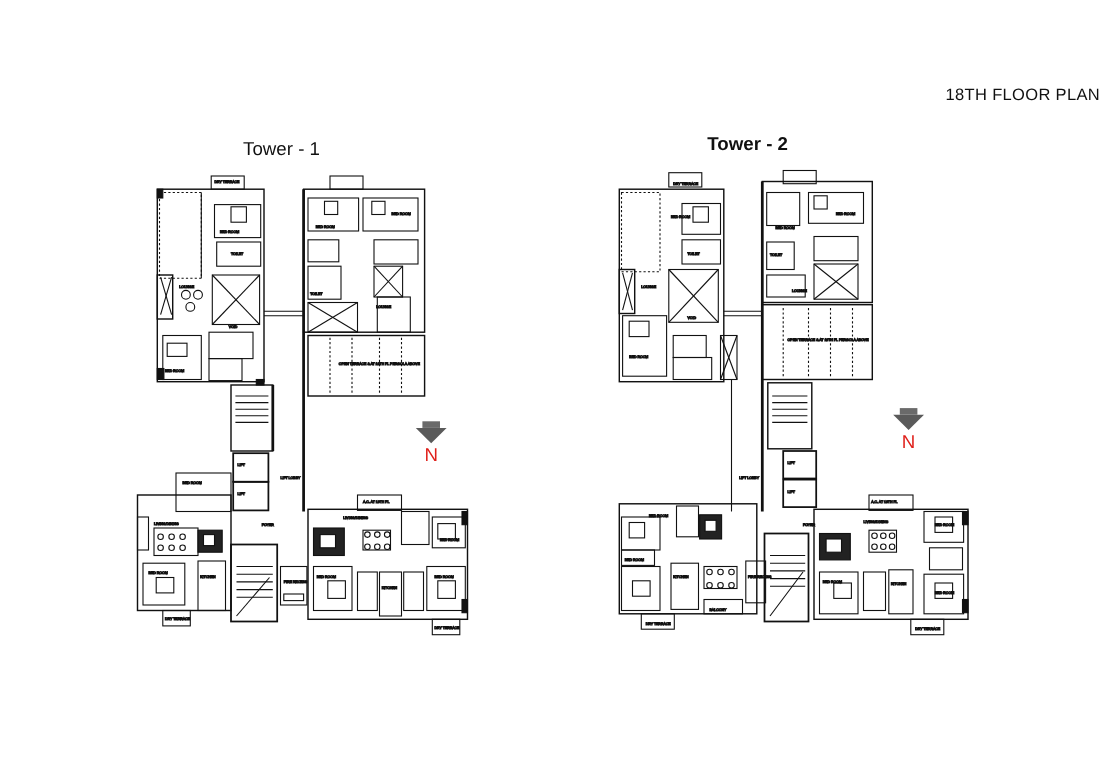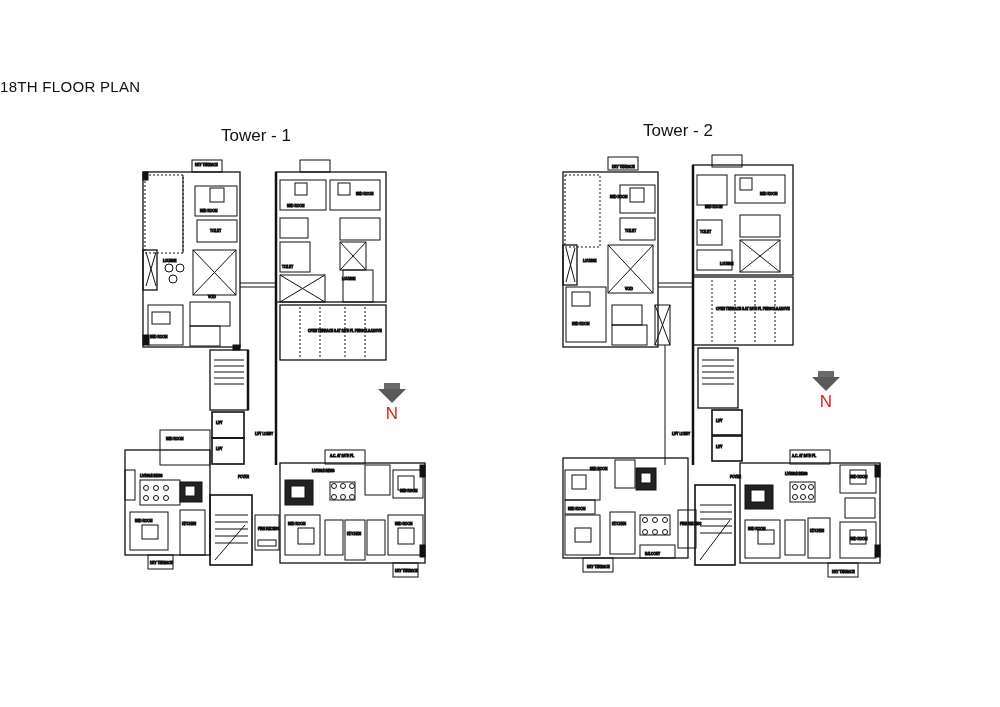--- a/index.html
+++ b/index.html
@@ -1,29 +1,29 @@
 <!DOCTYPE html>
 <html><head>
 <meta charset="utf-8">
 <style>
   html, body { margin:0; padding:0; background:#ffffff; }
   body { width:1000px; height:707px; position:relative; overflow:hidden; font-family:"Liberation Sans", sans-serif; color:#111; }
-  .title { position:absolute; top:78px; left:0; width:1000px; text-align:left; font-size:15px; letter-spacing:0.3px; }
+  .title { position:absolute; top:78px; left:0; width:1000px; text-align:right; font-size:15px; letter-spacing:0.3px; }
   .tower-label { position:absolute; font-size:17px; }
   svg.plan { position:absolute; top:0; left:0; }
   .lbl { font-family:"Liberation Sans", sans-serif; font-size:3.2px; fill:#222; }
   .n-mark { position:absolute; width:40px; height:50px; }
   .n-letter { position:absolute; left:0; width:40px; text-align:center; top:22px; color:#e0201b; font-size:17px; font-family:"Liberation Sans", sans-serif; }
 </style>
 </head>
 <body>
 
 <div class="title">18TH FLOOR PLAN</div>
 <div class="tower-label" style="left:221px;top:126px;text-align:center;">Tower - 1</div>
-<div class="tower-label" style="left:643px;top:121px;">Tower - 2</div>
+<div class="tower-label" style="left:643px;top:121px;font-weight:bold;">Tower - 2</div>
 
 <svg class="plan" width="1000" height="707" viewBox="0 0 1000 707" xmlns="http://www.w3.org/2000/svg" fill="none" stroke="#111" stroke-width="1">
 
   <g>
 
     <rect x="143" y="172" width="97" height="175" stroke-width="1.3"></rect>
     <rect x="192" y="160" width="30" height="12"></rect>
     <rect x="145" y="175" width="38" height="78" stroke-dasharray="2,2"></rect>
     <line x1="183" y1="175" x2="183" y2="253"></line>
     <rect x="195" y="186" width="42" height="30"></rect>

